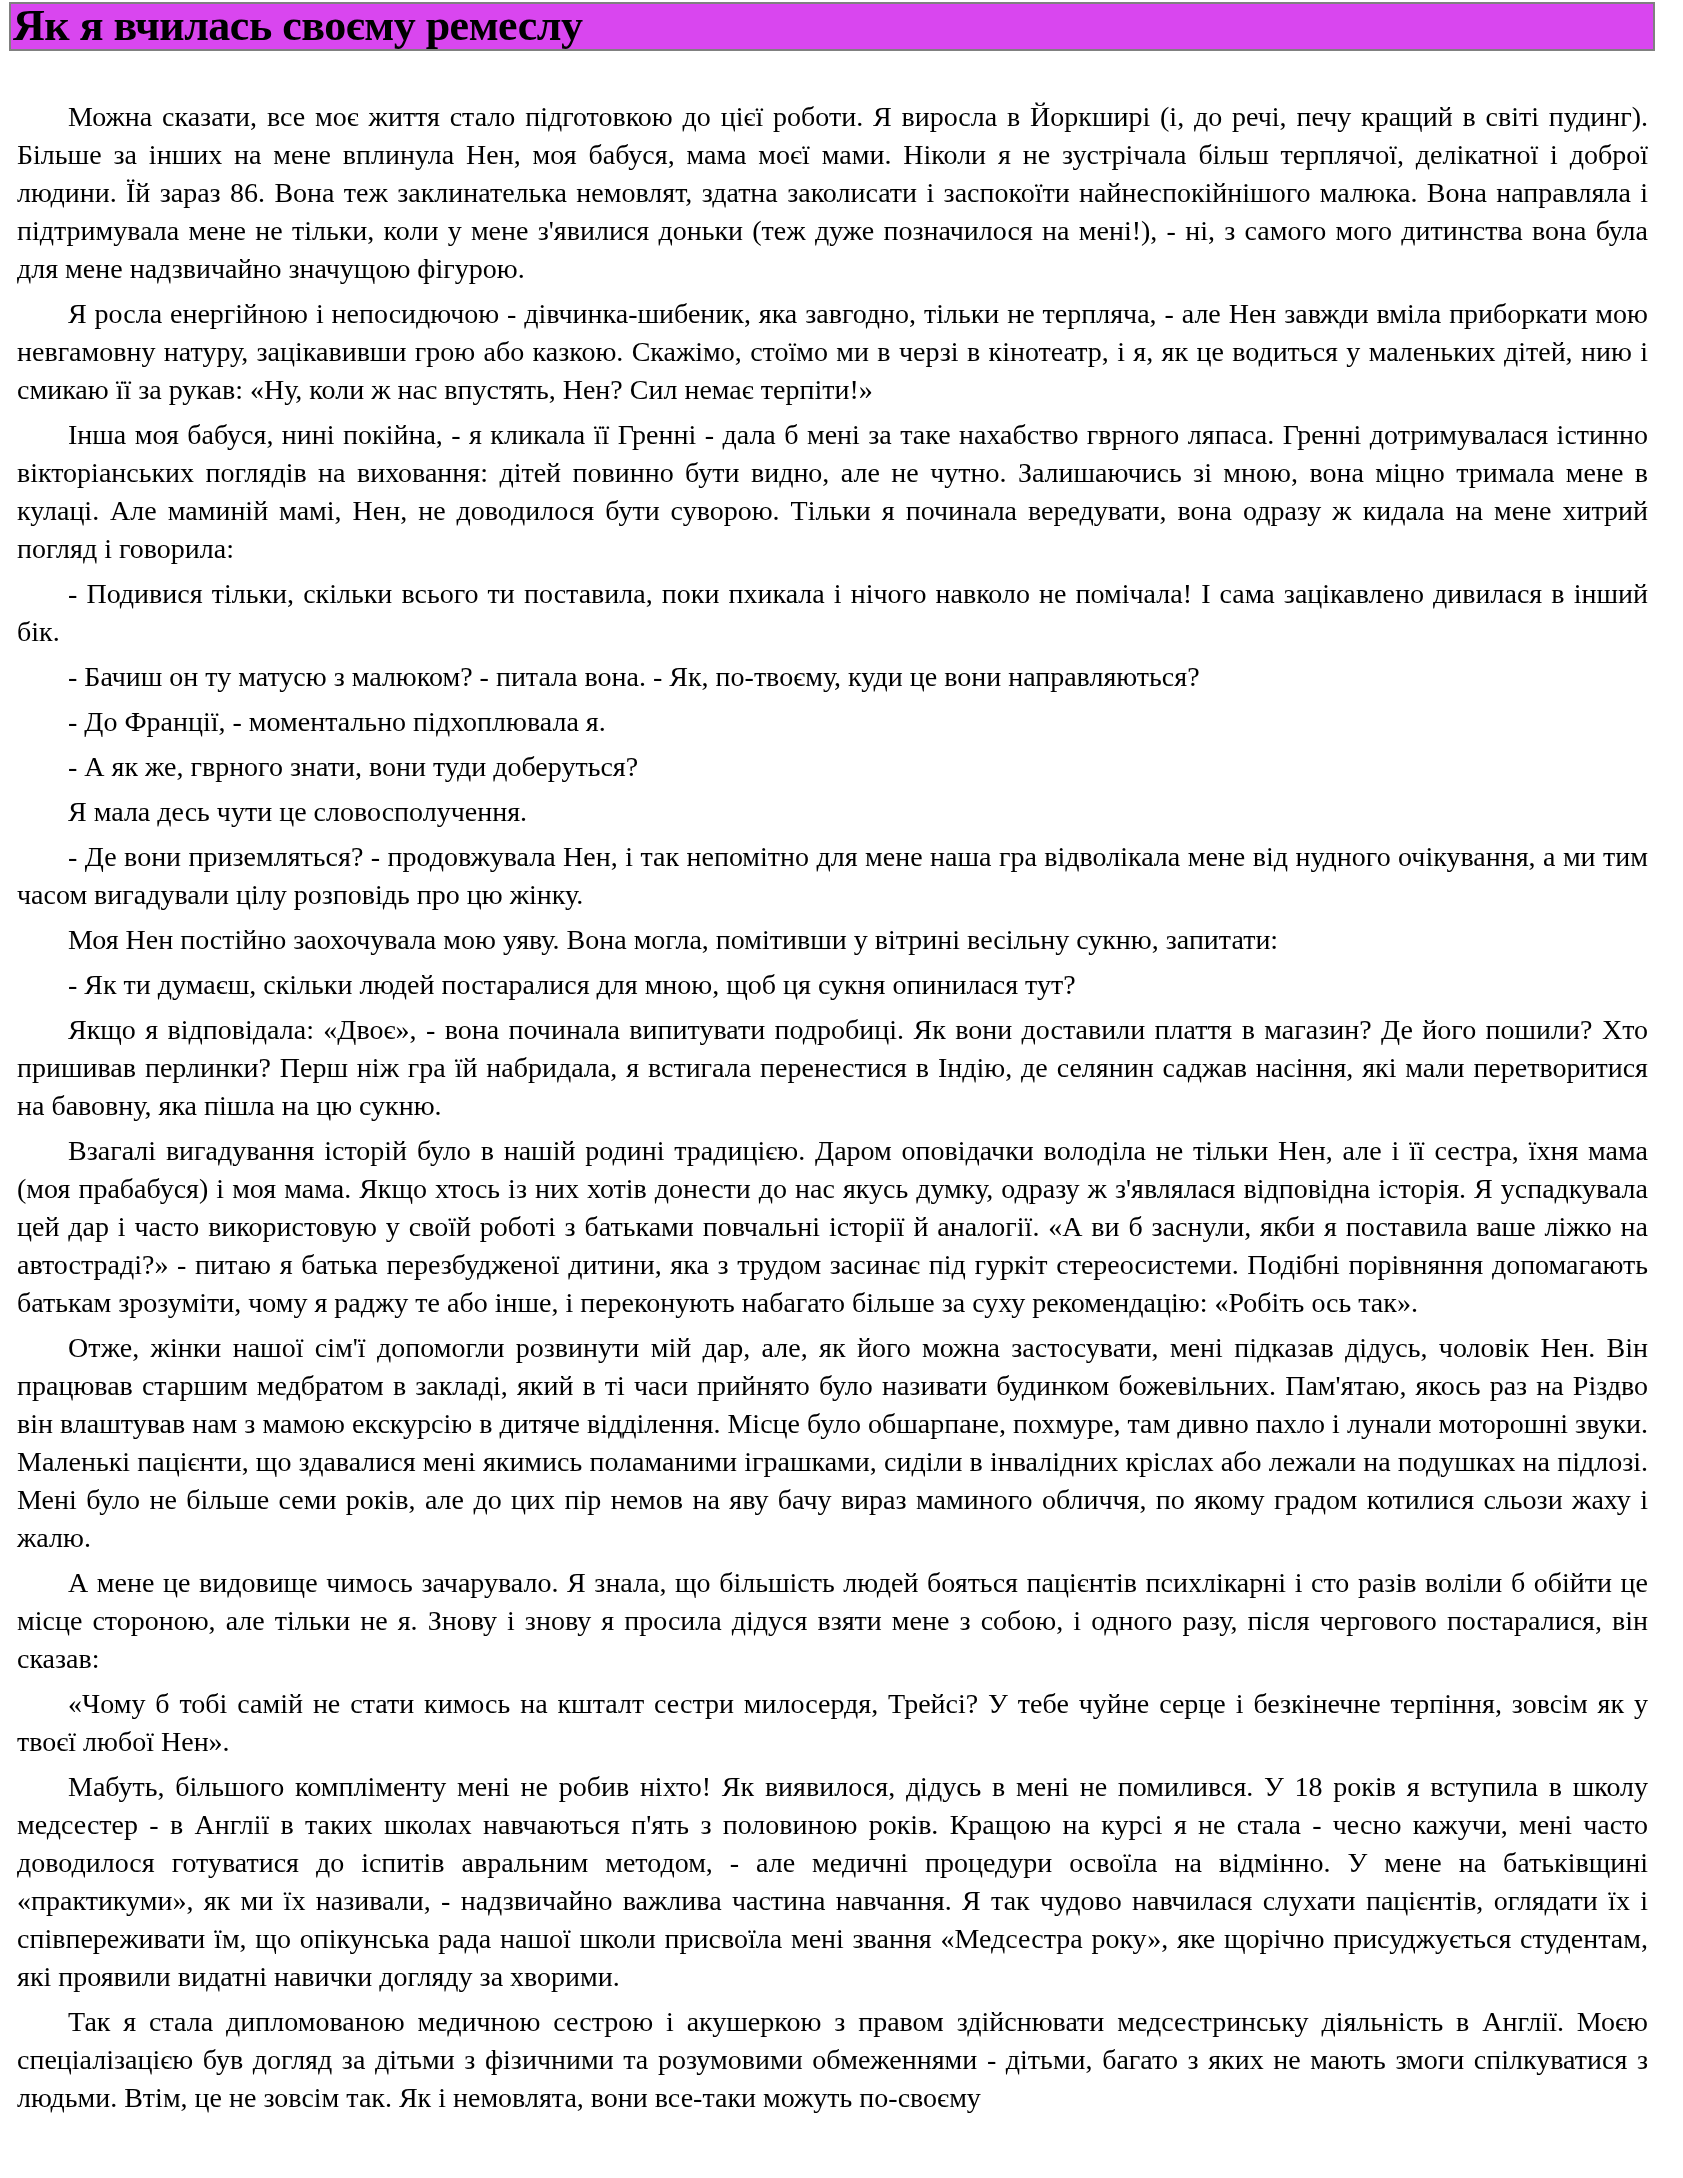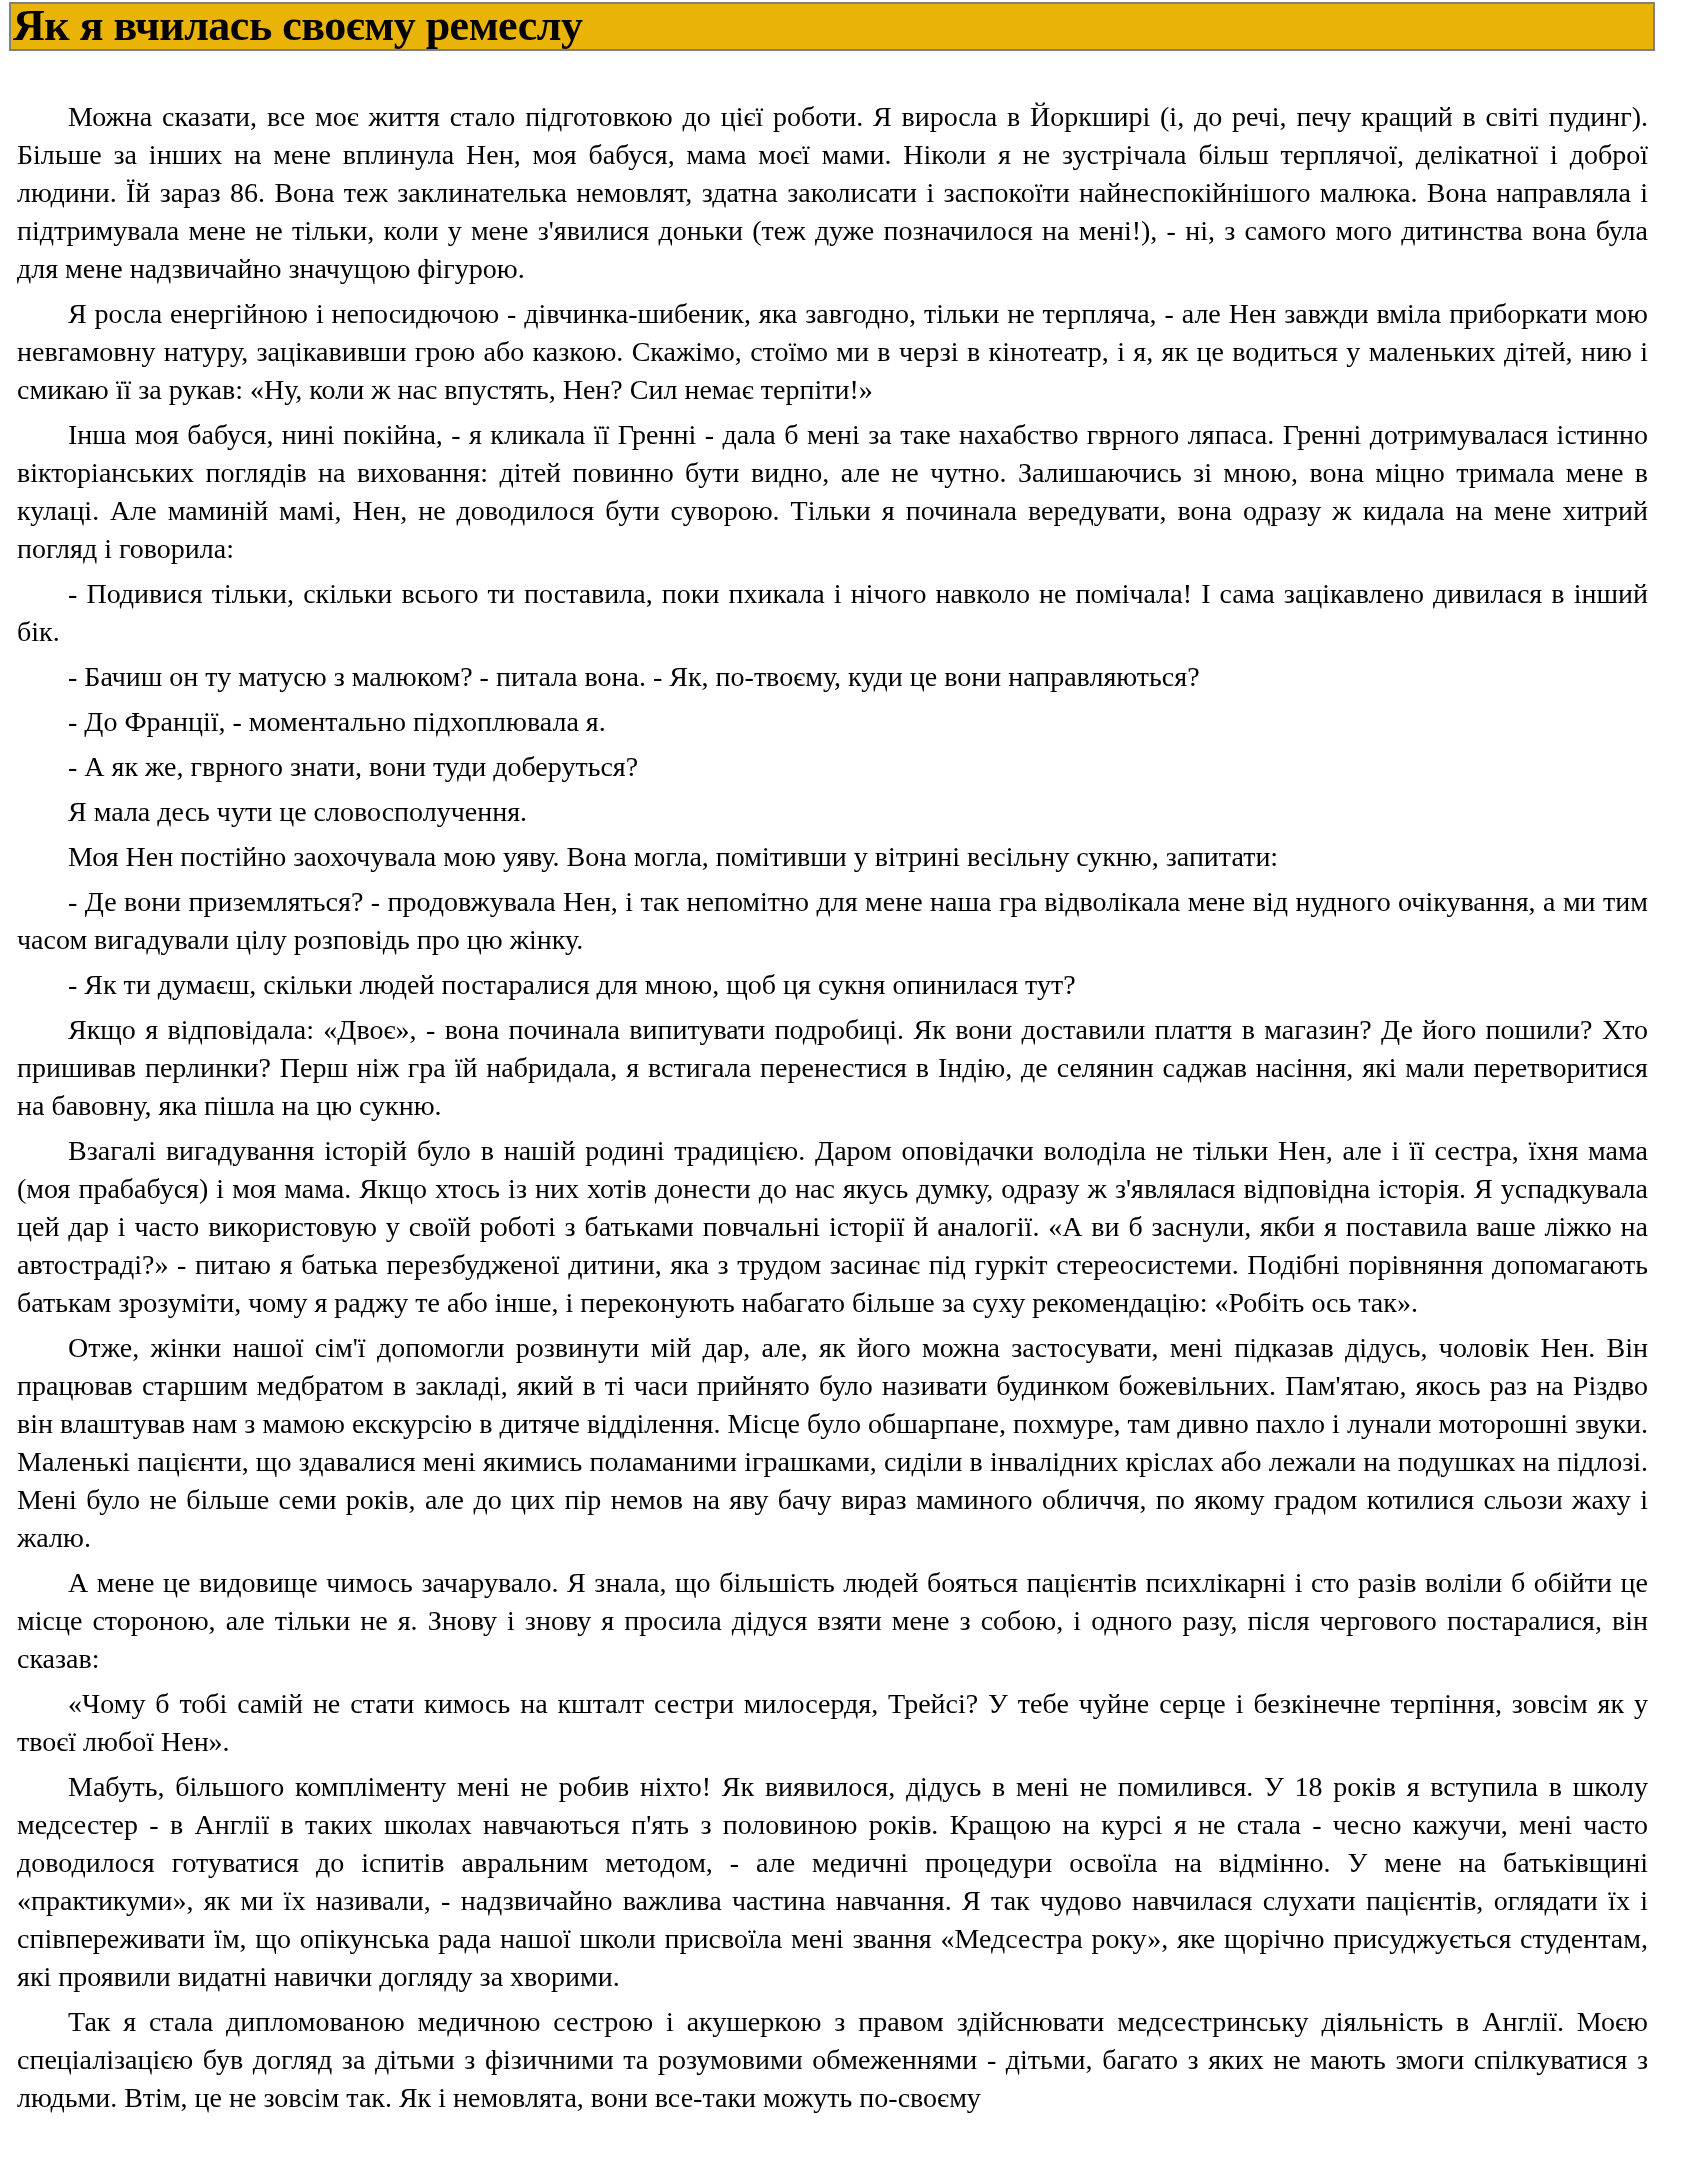--- a/index.html
+++ b/index.html
@@ -14,21 +14,21 @@
       overflow: hidden;
       font-family: "Liberation Serif", "DejaVu Serif", serif;
       color: #000000;
     }
     .title-box {
       position: absolute;
       left: 9px;
       top: 2px;
       width: 1642px;
       height: 45px;
-      background: #eab308;
+      background: #d946ef;
       border: 2px solid #808080;
       box-sizing: content-box;
     }
     .title-text {
       position: absolute;
       left: 2px;
       top: -4px;
       font-family: "Liberation Serif", "DejaVu Serif", serif;
       font-weight: bold;
       font-size: 44px;
@@ -61,22 +61,22 @@
 
 <div class="article">
   <p class="para">Можна сказати, все моє життя стало підготовкою до цієї роботи. Я виросла в Йоркширі (і, до речі, печу кращий в світі пудинг). Більше за інших на мене вплинула Нен, моя бабуся, мама моєї мами. Ніколи я не зустрічала більш терплячої, делікатної і доброї людини. Їй зараз 86. Вона теж заклинателька немовлят, здатна заколисати і заспокоїти найнеспокійнішого малюка. Вона направляла і підтримувала мене не тільки, коли у мене з'явилися доньки (теж дуже позначилося на мені!), - ні, з самого мого дитинства вона була для мене надзвичайно значущою фігурою.</p>
   <p class="para">Я росла енергійною і непосидючою - дівчинка-шибеник, яка завгодно, тільки не терпляча, - але Нен завжди вміла приборкати мою невгамовну натуру, зацікавивши грою або казкою. Скажімо, стоїмо ми в черзі в кінотеатр, і я, як це водиться у маленьких дітей, нию і смикаю її за рукав: «Ну, коли ж нас впустять, Нен? Сил немає терпіти!»</p>
   <p class="para">Інша моя бабуся, нині покійна, - я кликала її Гренні - дала б мені за таке нахабство гврного ляпаса. Гренні дотримувалася істинно вікторіанських поглядів на виховання: дітей повинно бути видно, але не чутно. Залишаючись зі мною, вона міцно тримала мене в кулаці. Але маминій мамі, Нен, не доводилося бути суворою. Тільки я починала вередувати, вона одразу ж кидала на мене хитрий погляд і говорила:</p>
   <p class="para">- Подивися тільки, скільки всього ти поставила, поки пхикала і нічого навколо не помічала! І сама зацікавлено дивилася в інший бік.</p>
   <p class="para">- Бачиш он ту матусю з малюком? - питала вона. - Як, по-твоєму, куди це вони направляються?</p>
   <p class="para">- До Франції, - моментально підхоплювала я.</p>
   <p class="para">- А як же, гврного знати, вони туди доберуться?</p>
   <p class="para">Я мала десь чути це словосполучення.</p>
+  <p class="para">- Де вони приземляться? - продовжувала Нен, і так непомітно для мене наша гра відволікала мене від нудного очікування, а ми тим часом вигадували цілу розповідь про цю жінку.</p>
   <p class="para">Моя Нен постійно заохочувала мою уяву. Вона могла, помітивши у вітрині весільну сукню, запитати:</p>
-  <p class="para">- Де вони приземляться? - продовжувала Нен, і так непомітно для мене наша гра відволікала мене від нудного очікування, а ми тим часом вигадували цілу розповідь про цю жінку.</p>
   <p class="para">- Як ти думаєш, скільки людей постаралися для мною, щоб ця сукня опинилася тут?</p>
   <p class="para">Якщо я відповідала: «Двоє», - вона починала випитувати подробиці. Як вони доставили плаття в магазин? Де його пошили? Хто пришивав перлинки? Перш ніж гра їй набридала, я встигала перенестися в Індію, де селянин саджав насіння, які мали перетворитися на бавовну, яка пішла на цю сукню.</p>
   <p class="para">Взагалі вигадування історій було в нашій родині традицією. Даром оповідачки володіла не тільки Нен, але і її сестра, їхня мама (моя прабабуся) і моя мама. Якщо хтось із них хотів донести до нас якусь думку, одразу ж з'являлася відповідна історія. Я успадкувала цей дар і часто використовую у своїй роботі з батьками повчальні історії й аналогії. «А ви б заснули, якби я поставила ваше ліжко на автостраді?» - питаю я батька перезбудженої дитини, яка з трудом засинає під гуркіт стереосистеми. Подібні порівняння допомагають батькам зрозуміти, чому я раджу те або інше, і переконують набагато більше за суху рекомендацію: «Робіть ось так».</p>
   <p class="para">Отже, жінки нашої сім'ї допомогли розвинути мій дар, але, як його можна застосувати, мені підказав дідусь, чоловік Нен. Він працював старшим медбратом в закладі, який в ті часи прийнято було називати будинком божевільних. Пам'ятаю, якось раз на Різдво він влаштував нам з мамою екскурсію в дитяче відділення. Місце було обшарпане, похмуре, там дивно пахло і лунали моторошні звуки. Маленькі пацієнти, що здавалися мені якимись поламаними іграшками, сиділи в інвалідних кріслах або лежали на подушках на підлозі. Мені було не більше семи років, але до цих пір немов на яву бачу вираз маминого обличчя, по якому градом котилися сльози жаху і жалю.</p>
   <p class="para">А мене це видовище чимось зачарувало. Я знала, що більшість людей бояться пацієнтів психлікарні і сто разів воліли б обійти це місце стороною, але тільки не я. Знову і знову я просила дідуся взяти мене з собою, і одного разу, після чергового постаралися, він сказав:</p>
   <p class="para">«Чому б тобі самій не стати кимось на кшталт сестри милосердя, Трейсі? У тебе чуйне серце і безкінечне терпіння, зовсім як у твоєї любої Нен».</p>
   <p class="para">Мабуть, більшого компліменту мені не робив ніхто! Як виявилося, дідусь в мені не помилився. У 18 років я вступила в школу медсестер - в Англії в таких школах навчаються п'ять з половиною років. Кращою на курсі я не стала - чесно кажучи, мені часто доводилося готуватися до іспитів авральним методом, - але медичні процедури освоїла на відмінно. У мене на батьківщині «практикуми», як ми їх називали, - надзвичайно важлива частина навчання. Я так чудово навчилася слухати пацієнтів, оглядати їх і співпереживати їм, що опікунська рада нашої школи присвоїла мені звання «Медсестра року», яке щорічно присуджується студентам, які проявили видатні навички догляду за хворими.</p>
   <p class="para">Так я стала дипломованою медичною сестрою і акушеркою з правом здійснювати медсестринську діяльність в Англії. Моєю спеціалізацією був догляд за дітьми з фізичними та розумовими обмеженнями - дітьми, багато з яких не мають змоги спілкуватися з людьми. Втім, це не зовсім так. Як і немовлята, вони все-таки можуть по-своєму</p>
 </div>
 

